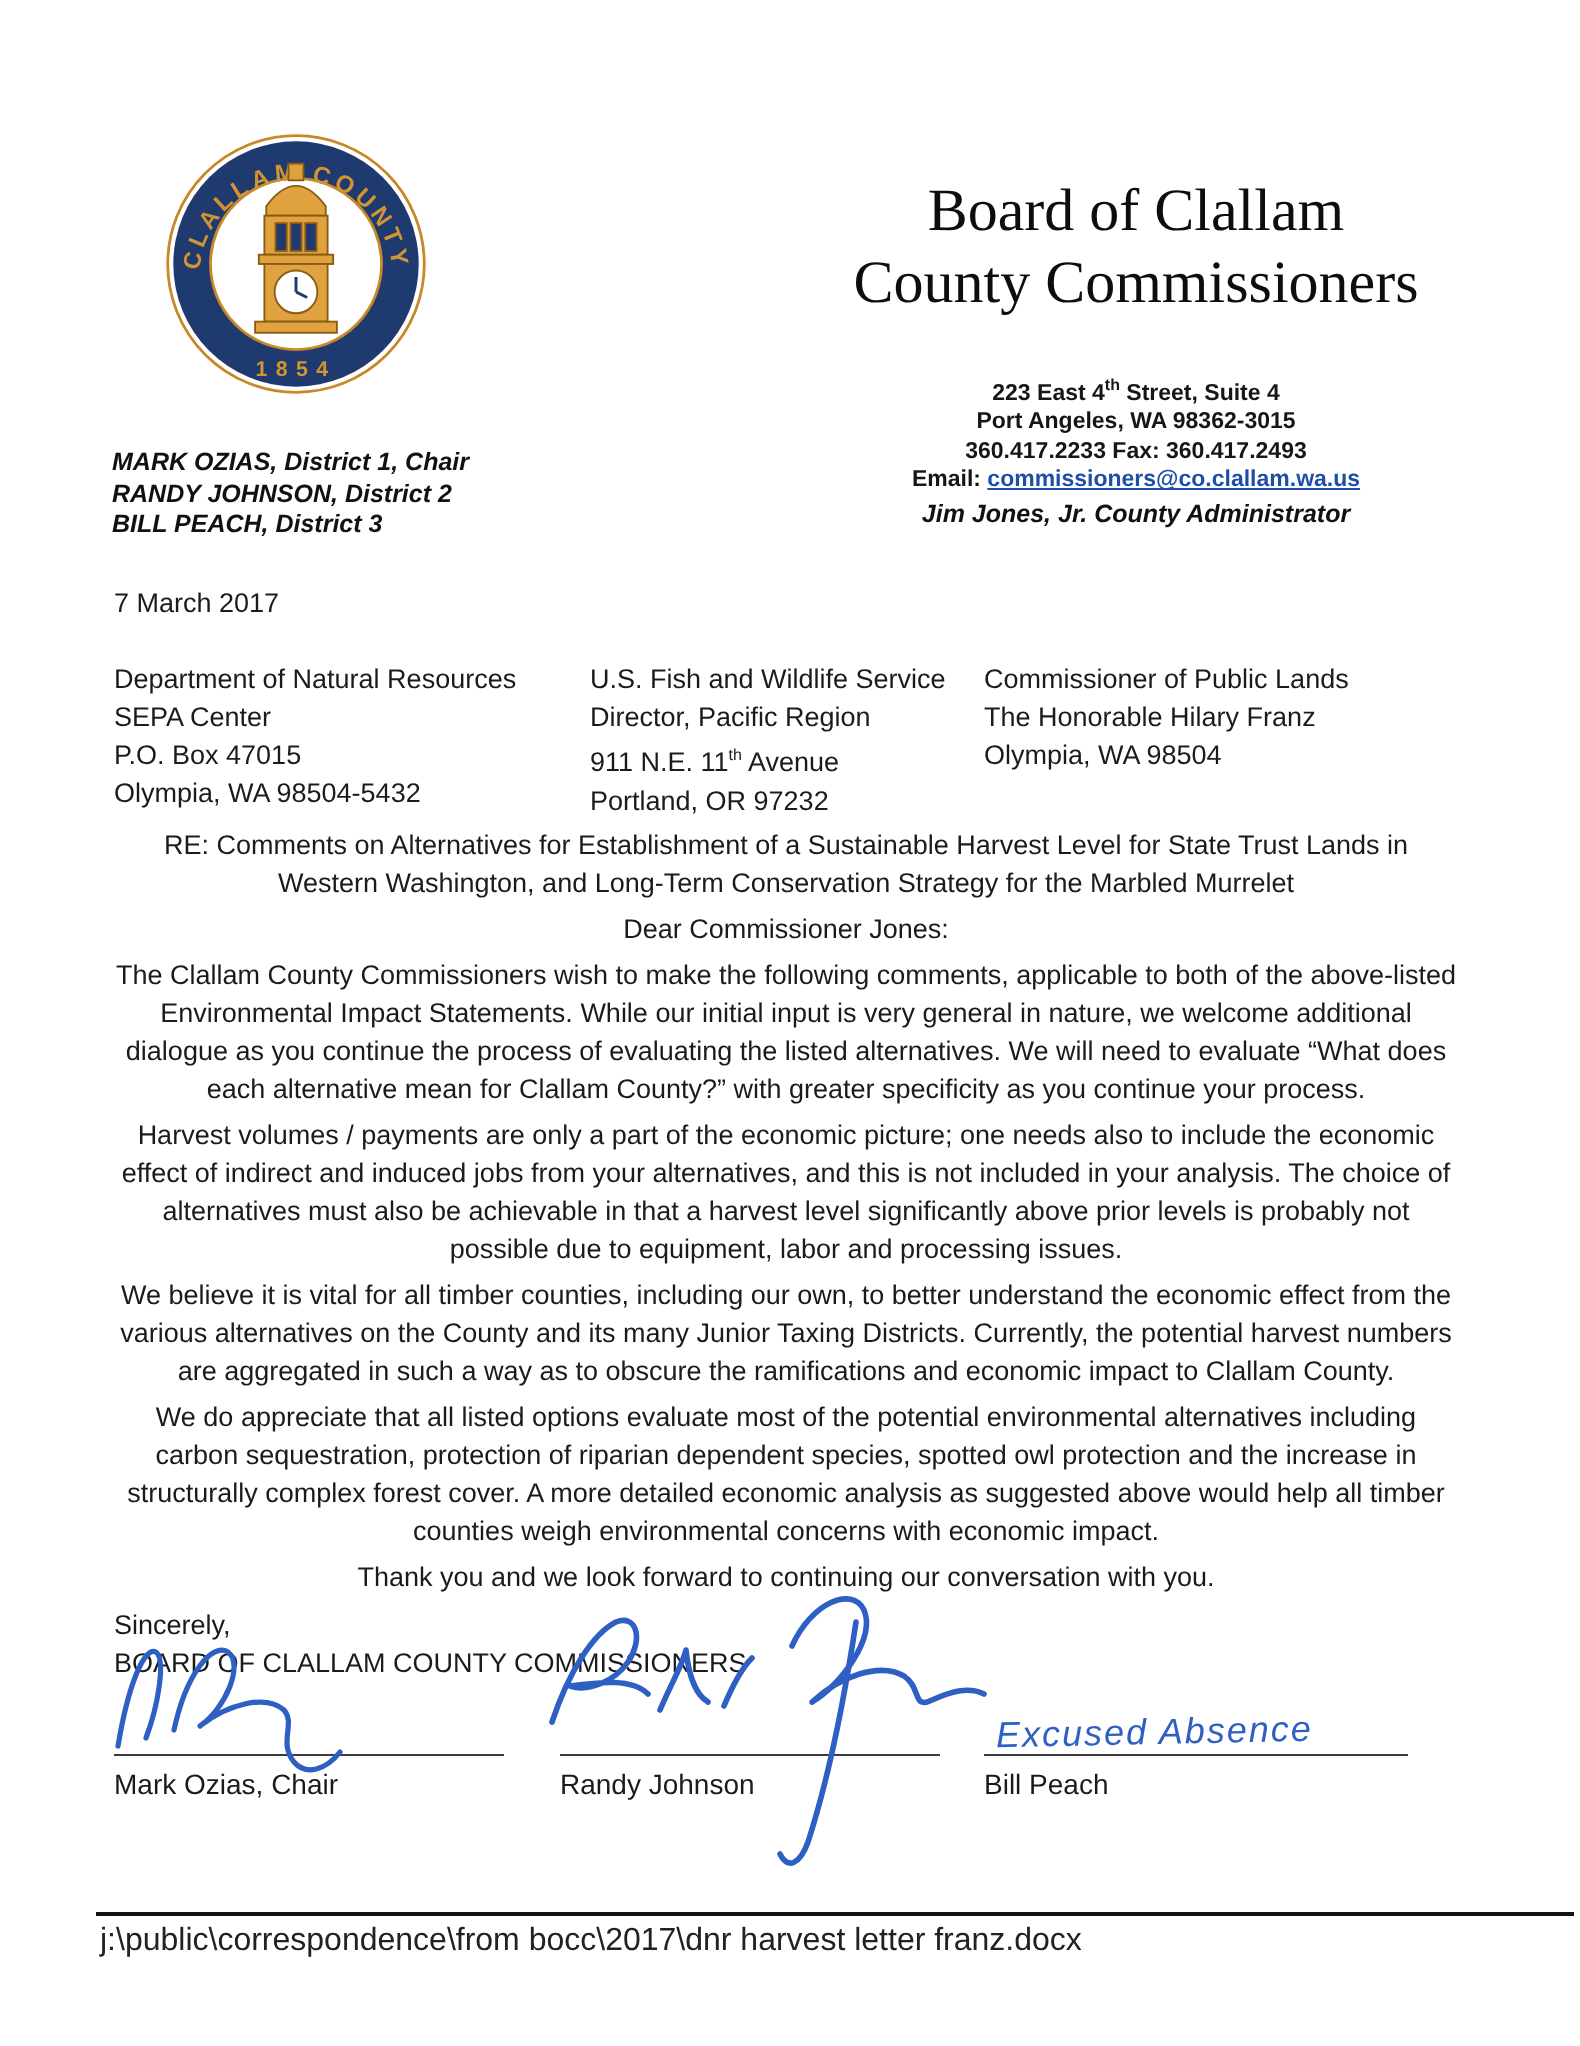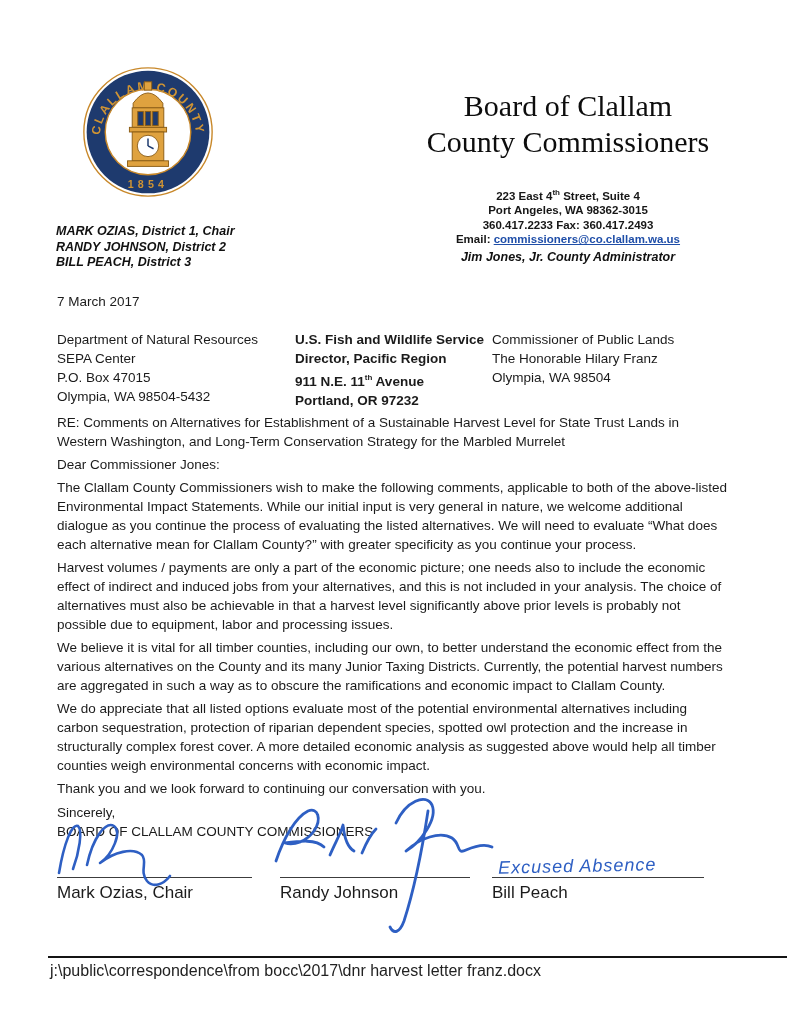--- a/index.html
+++ b/index.html
@@ -32,35 +32,35 @@
   }
   
   .letter-body {
     position:absolute; left:57px; top:292px; width:688px;
     font-size:13.5px; line-height:19px; color:#1b1b1b;
   }
   .date-line { margin-bottom:19px; }
   .recipients { display:flex; margin-bottom:3px; }
   .recipient { white-space:nowrap; }
   .recipient.c1 { width:238px; }
-  .recipient.c2 { width:197px;font-weight:bold; }
+  .recipient.c2 { width:197px; }
   .recipient.c3 { flex:1; }
   .recipient sup { font-size:8px; }
   .subject-line { margin-bottom:12px; }
   .salutation { margin-bottom:2px; }
-  .para { margin:0 16px 4px 0; }
+  .para { margin:0 16px 4px 0;text-align:center; }
   .closing-line { margin-top:5px; }
   .org-line { }
   
   .sig-row { display:flex; margin-top:2px; }
   .sig-col { position:relative; height:34px; border-bottom:1.4px solid #3c3c3c; }
   .sig-col.s1 { width:195px; }
   .sig-col.s2 { width:190px; margin-left:28px; }
   .sig-col.s3 { width:212px; margin-left:22px; }
-  .sig-name { padding-top:3px; font-size:17px; }
+  .sig-name { padding-top:3px; font-size:14px; }
   .sig-svg { position:absolute; pointer-events:none; overflow:visible; z-index:3; }
   .sig-svg.ozias   { left:-8px;  bottom:-14px; }
   .sig-svg.johnson { left:-12px; bottom:-62px; }
   .excused-note {
     position:absolute; left:6px; bottom:1px;
     font-style:italic; font-size:18px; letter-spacing:1px;
     color:#2e5fc3; transform:rotate(-1.2deg); white-space:nowrap;
   }
   
   .footer-rule { position:absolute; left:48px; right:3px; top:956px; height:2px; background:#141414; }

